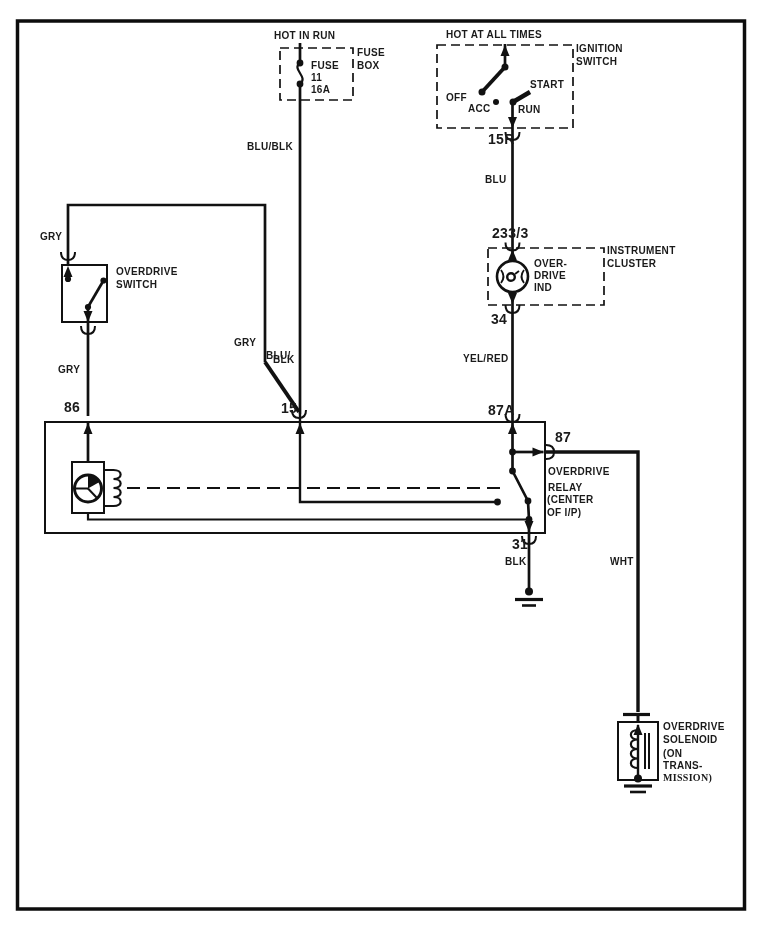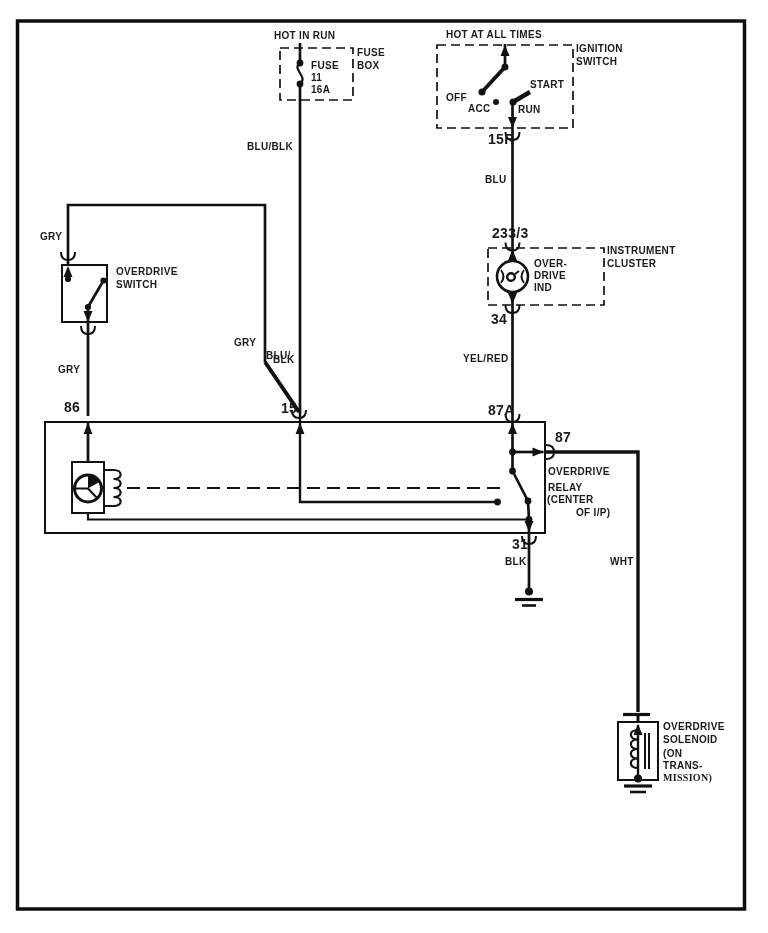--- a/index.html
+++ b/index.html
@@ -185,21 +185,21 @@
   <span class="lbl" style="left:234px;top:337px;">GRY</span>
   <span class="lbl" style="left:266px;top:350px;">BLU/</span>
   <span class="lbl" style="left:273px;top:354px;">BLK</span>
   <span class="lbl sm" style="left:281px;top:403px;">15</span>
   <span class="lbl sm" style="left:488px;top:405px;">87A</span>
   <span class="lbl sm" style="left:555px;top:432px;">87</span>
 
   <span class="lbl" style="left:548px;top:466px;">OVERDRIVE</span>
   <span class="lbl" style="left:548px;top:482px;">RELAY</span>
   <span class="lbl" style="left:547px;top:494px;">(CENTER</span>
-  <span class="lbl" style="left:547px;top:507px;margin-left:29px;">OF I/P)</span>
+  <span class="lbl" style="left:547px;top:507px;">OF I/P)</span>
 
   <span class="lbl sm" style="left:512px;top:539px;">31</span>
   <span class="lbl" style="left:505px;top:556px;">BLK</span>
   <span class="lbl" style="left:610px;top:556px;">WHT</span>
 
   <span class="lbl" style="left:663px;top:721px;">OVERDRIVE</span>
   <span class="lbl" style="left:663px;top:734px;">SOLENOID</span>
   <span class="lbl" style="left:663px;top:748px;">(ON</span>
   <span class="lbl" style="left:663px;top:760px;">TRANS-</span>
   <span class="lbl" style="left:663px;top:772px;font-family:Liberation Serif, serif;">MISSION)</span>

